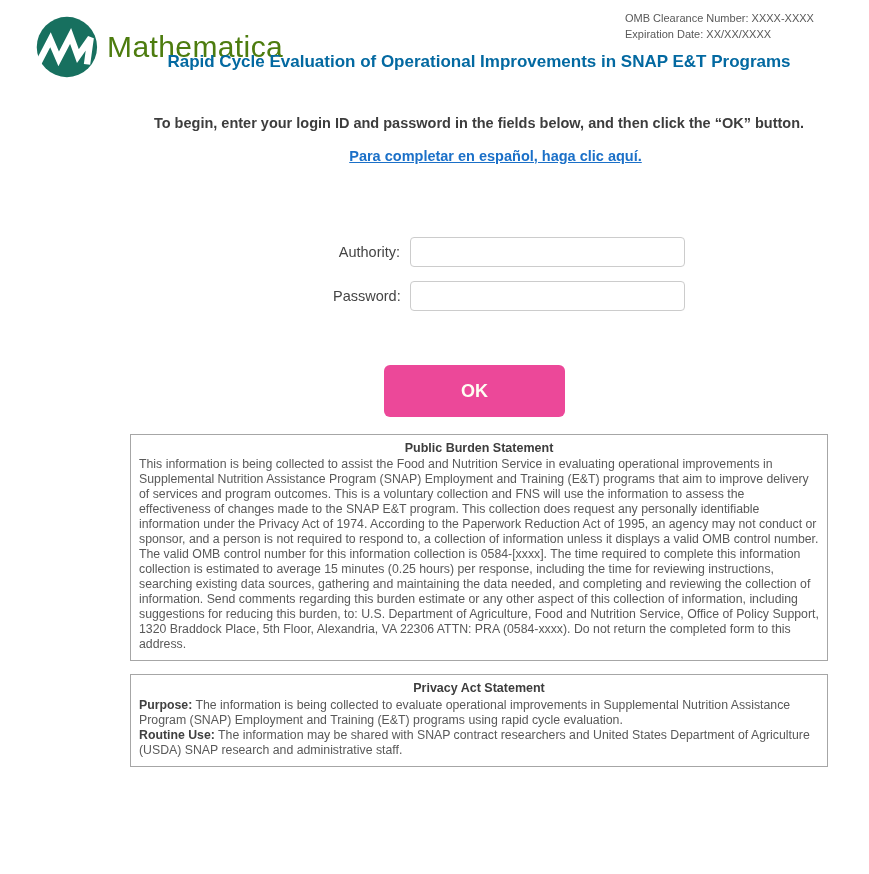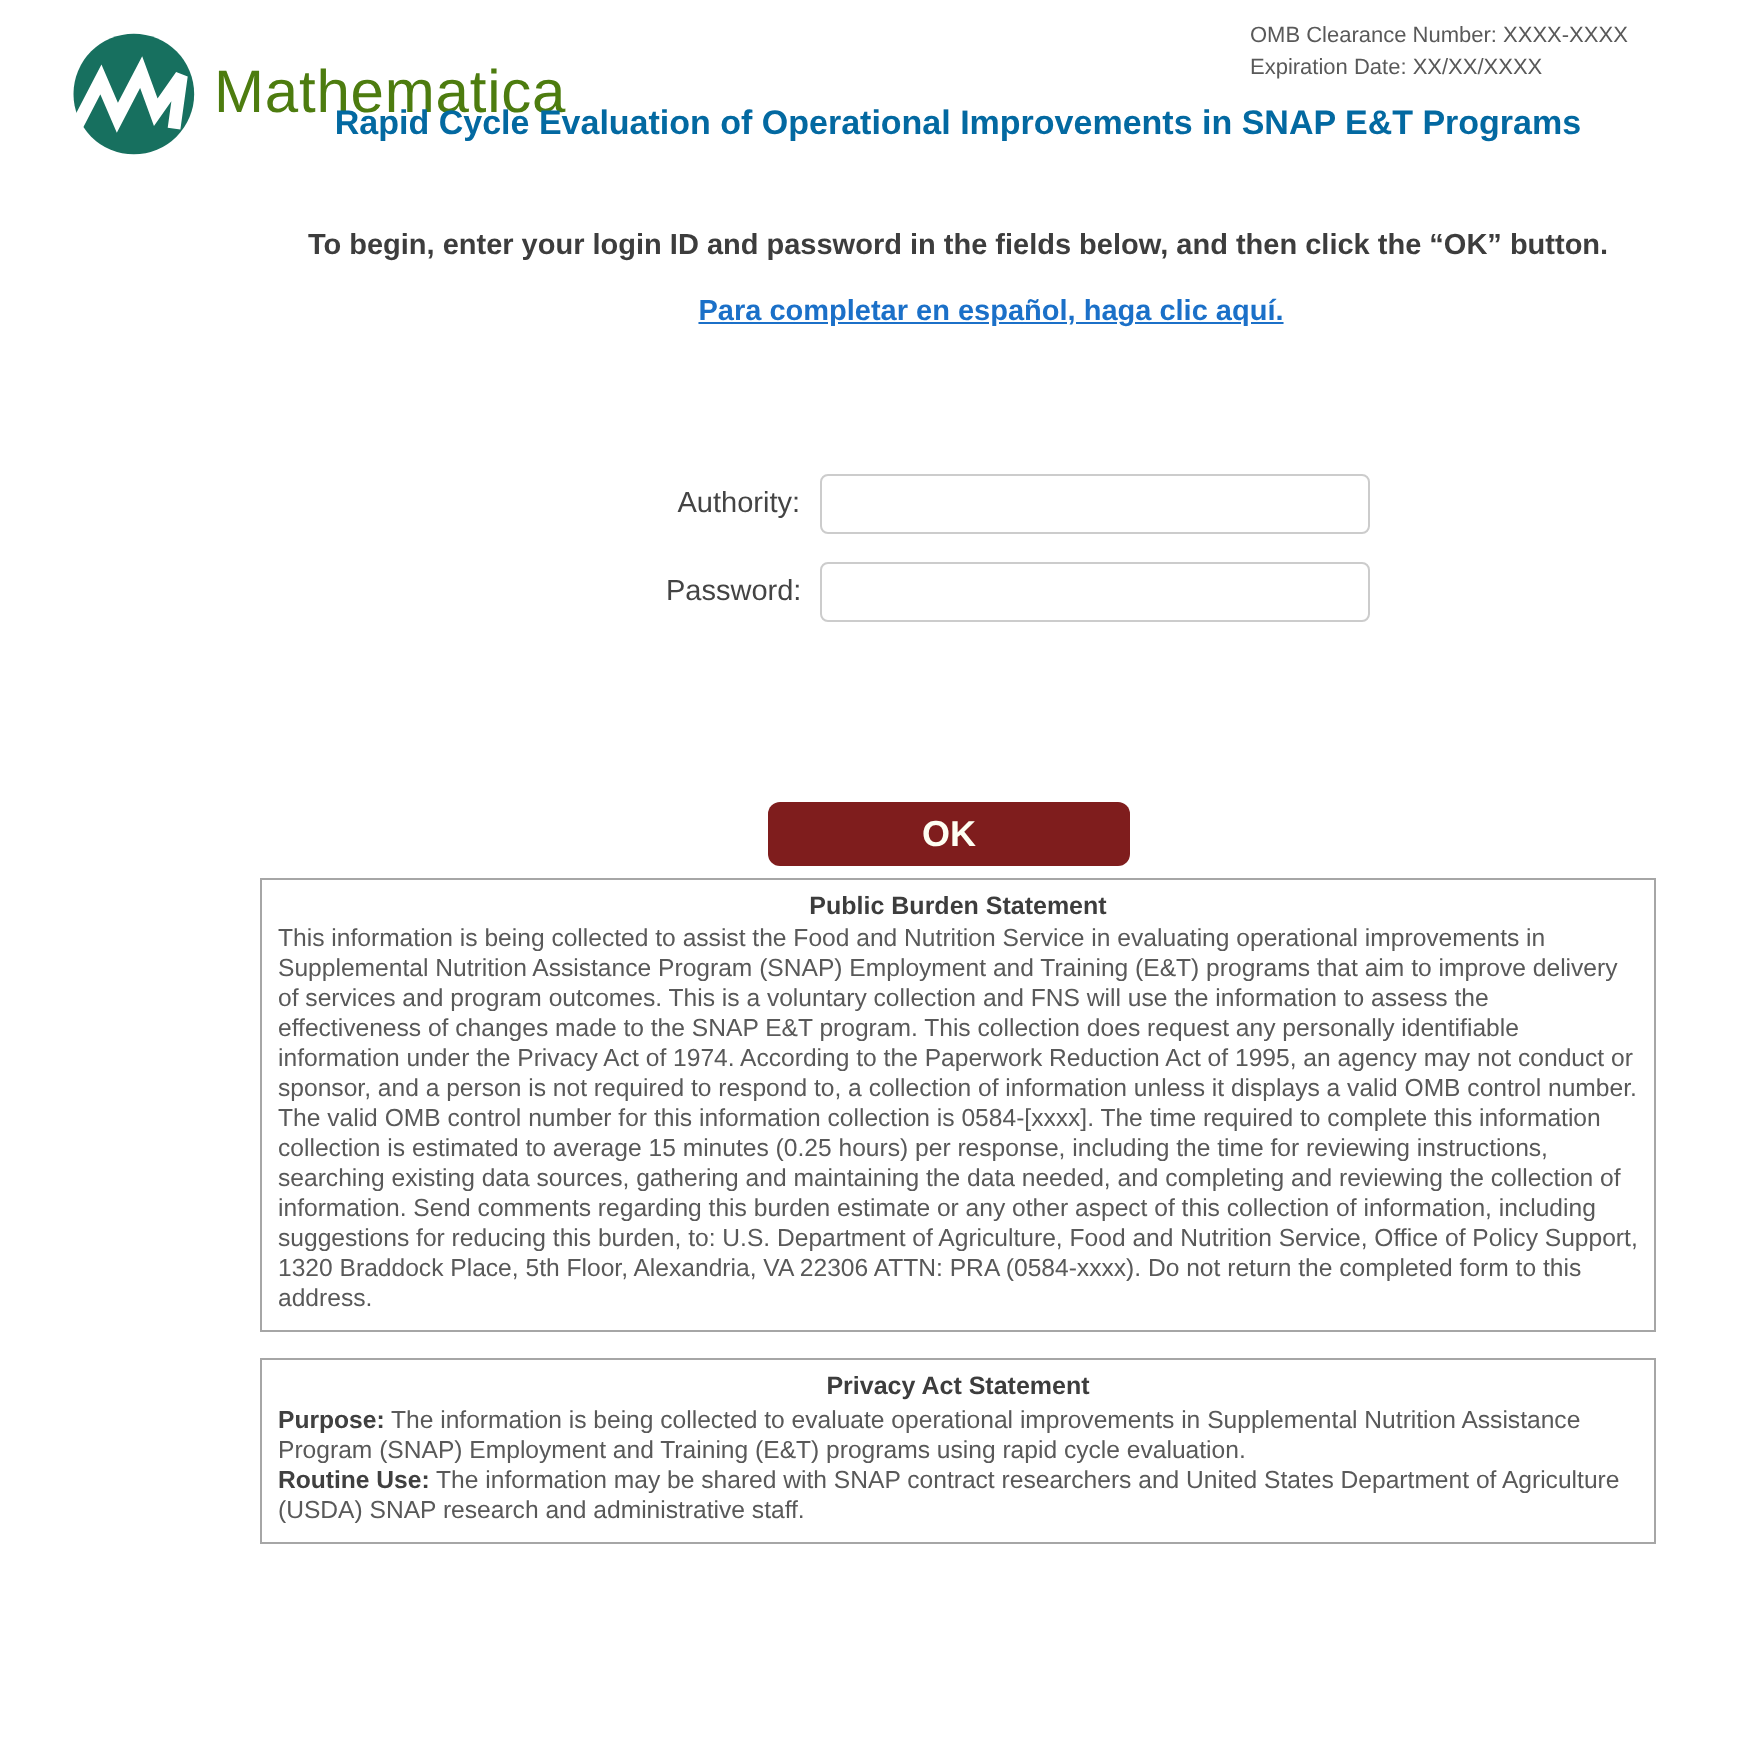--- a/index.html
+++ b/index.html
@@ -51,36 +51,36 @@
     font-size:14.5px; color:#444444;
   }
   .text-input {
     width:275px; height:30px;
     border:1px solid #cccccc; border-radius:4px;
     font-size:14px; padding:0 8px; color:#333;
     outline:none; background:#fff;
   }
 
   .ok-button {
-    display:block; margin-top:90px; margin-left:254px;
-    width:181px; height:32px;
-    background:#7f1d1d; color:#FEFEF2;
+    display:block; margin-top:54px; margin-left:254px;
+    width:181px; height:52px;
+    background:#ec4899; color:#FEFEF2;
     border:none; border-radius:6px;
     font-family:"Liberation Sans", sans-serif;
     font-size:18px; font-weight:700; cursor:pointer;
   }
 
   
   .statement-box {
     border:1px solid #A6A6A6;
     padding:6px 8px 8px 8px;
     color:#595959;
     font-size:12.3px; line-height:1.22;
   }
-  .burden-box  { margin-top:6px; }
+  .burden-box  { margin-top:17px; }
   .privacy-box { margin-top:13px; }
   .statement-title {
     text-align:center; font-weight:700; color:#3D3D3D;
     font-size:12.5px; margin-bottom:1px;
   }
   .statement-body { text-align:left; }
   .privacy-item b { color:#404040; }
 </style>
 </head>
 <body>

